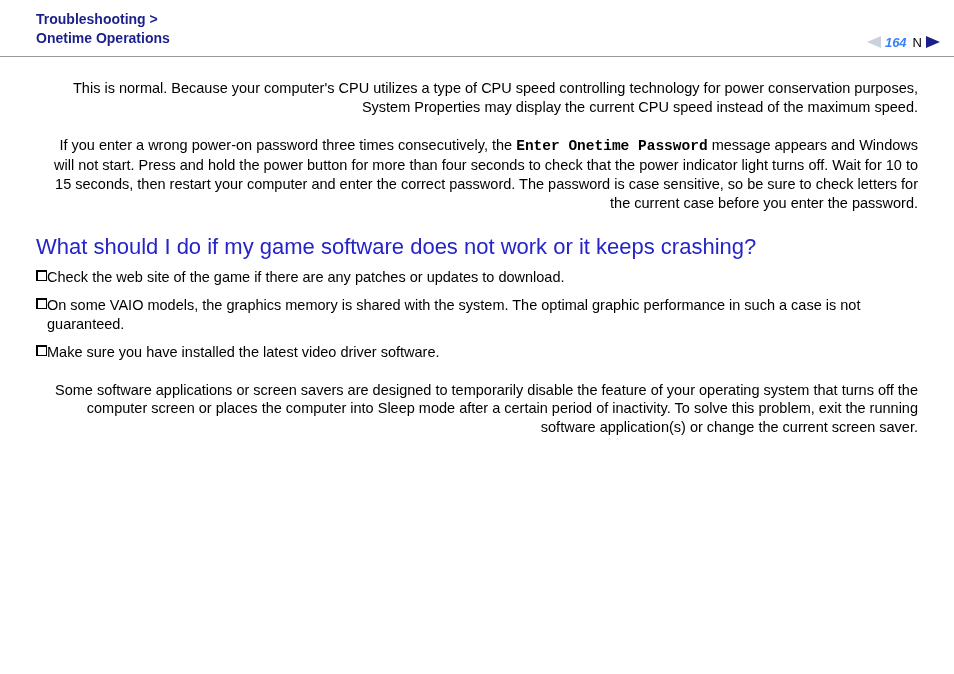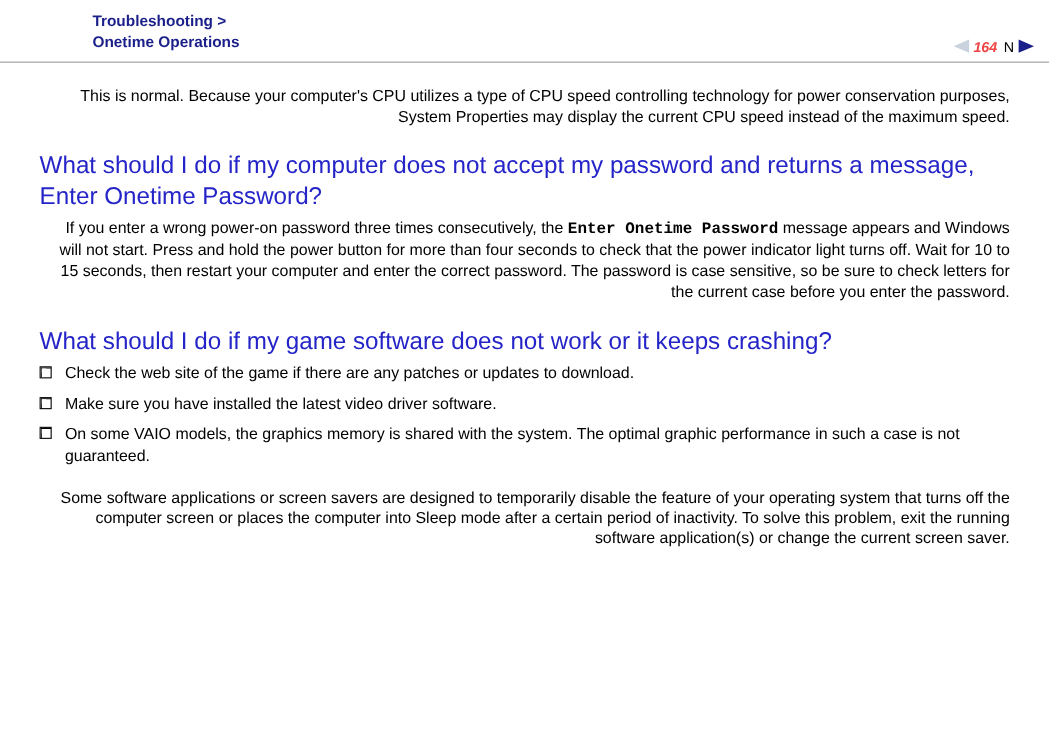--- a/index.html
+++ b/index.html
@@ -16,21 +16,20 @@
   .header {
     position: relative;
     padding: 10px 36px 8px 36px;
     border-bottom: 1px solid #999;
   }
   .breadcrumb {
     color: #1a1f8a;
     font-weight: bold;
     font-size: 14px;
     line-height: 1.35;
-    margin-left: 48px;
   }
   .page-num-wrap {
     position: absolute;
     right: 14px;
     bottom: 6px;
     display: flex;
     align-items: center;
     gap: 4px;
     font-size: 13px;
   }
@@ -42,21 +41,21 @@
     border-top: 6px solid transparent;
     border-bottom: 6px solid transparent;
     border-right: 14px solid #c9d2dd;
   }
   .arrow-right {
     border-top: 6px solid transparent;
     border-bottom: 6px solid transparent;
     border-left: 14px solid #1a1f8a;
   }
   .page-num {
-    color: #ef4444;
+    color: #3b82f6;
     font-weight: bold;
     font-style: italic;
   }
   .content {
     padding: 22px 36px 10px 36px;
   }
   h2.q {
     color: #2424c8;
     font-weight: normal;
     font-size: 22px;
@@ -70,21 +69,21 @@
     text-align: right;
   }
   ul.bullets {
     list-style: none;
     padding: 0;
     margin: 0 0 18px 0;
   }
   ul.bullets li {
     display: flex;
     align-items: flex-start;
-    gap: 12px;
+    gap: 0;
     font-size: 14.5px;
     line-height: 1.35;
     margin-bottom: 8px;
   }
   .square {
     flex: 0 0 auto;
     width: 11px; height: 11px;
     border: 1.5px solid #000;
     margin-top: 2px;
     box-shadow: 1px 1px 0 #000 inset, -1px -1px 0 #fff inset;
@@ -114,36 +113,35 @@
     <span class="page-num">164</span>
     <span class="n-text">N</span>
     <span class="arrow-right"></span>
   </div>
 </div>
 
 <div class="content">
 
   <p class="body">This is normal. Because your computer's CPU utilizes a type of CPU speed controlling technology for power conservation purposes, System Properties may display the current CPU speed instead of the maximum speed.</p>
 
-  <h2 class="q">What should I do if my computer does not accept my password and returns a message, Enter Onetime Password?</h2>
   <p class="body">
     <span>If you enter a wrong power-on password three times consecutively, the </span><span class="bold">Enter Onetime Password</span><span> message appears and Windows will not start. Press and hold the power button for more than four seconds to check that the power indicator light turns off. Wait for 10 to 15 seconds, then restart your computer and enter the correct password. The password is case sensitive, so be sure to check letters for the current case before you enter the password.</span>
   </p>
 
   <h2 class="q">What should I do if my game software does not work or it keeps crashing?</h2>
   <ul class="bullets">
     <li>
       <span class="square"></span>
       <span>Check the web site of the game if there are any patches or updates to download.</span>
     </li>
     <li>
       <span class="square"></span>
-      <span>Make sure you have installed the latest video driver software.</span>
+      <span>On some VAIO models, the graphics memory is shared with the system. The optimal graphic performance in such a case is not guaranteed.</span>
     </li>
     <li>
       <span class="square"></span>
-      <span>On some VAIO models, the graphics memory is shared with the system. The optimal graphic performance in such a case is not guaranteed.</span>
+      <span>Make sure you have installed the latest video driver software.</span>
     </li>
   </ul>
 
   <p class="body">Some software applications or screen savers are designed to temporarily disable the feature of your operating system that turns off the computer screen or places the computer into Sleep mode after a certain period of inactivity. To solve this problem, exit the running software application(s) or change the current screen saver.</p>
 
 </div>
 
 </body></html>

